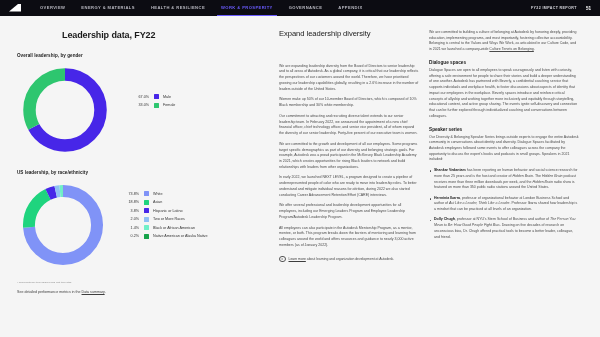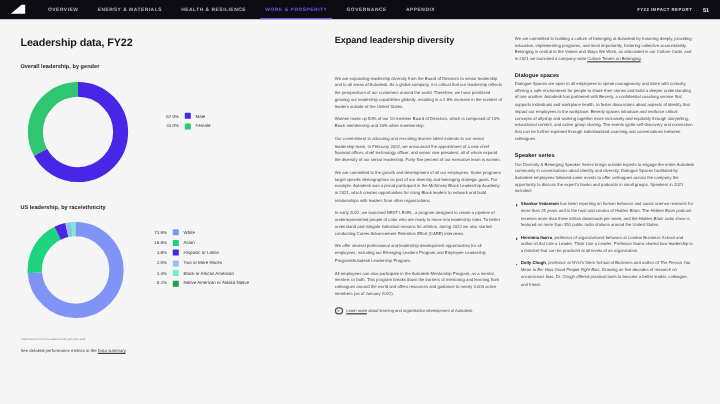--- a/index.html
+++ b/index.html
@@ -50,28 +50,28 @@
   .content {
     display: flex; padding: 14px 14px 0 17px; gap: 0;
   }
   .col { }
   .col1 { width: 262px; padding-right: 18px; }
   .col2 { width: 150px; padding-right: 9px; }
   .col3 { width: 150px; }
 
   h1.section-title {
     font-size: 9px; font-weight: 700; color: #1a1a1a;
-    letter-spacing: -0.1px; margin-bottom: 13px;
+    letter-spacing: -0.1px; margin-bottom: 13px; margin-left: 45px;
   }
   h2.chart-title {
     font-size: 4.6px; font-weight: 700; color: #222;
     letter-spacing: 0.05px; margin-bottom: 4px;
   }
   h3.col-title {
-    font-size: 7.6px; font-weight: 700; color: #1a1a1a;
+    font-size: 7.6px; font-weight: 400; color: #1a1a1a;
     letter-spacing: -0.05px; margin-bottom: 25px; line-height: 1.15;
   }
   h4.sub-title {
     font-size: 4.7px; font-weight: 700; color: #1a1a1a;
     margin: 7px 0 3px 0;
   }
   p.body {
     font-size: 3.55px; line-height: 1.62; color: #4a4a4a;
     margin-bottom: 5px; text-align: left;
   }

